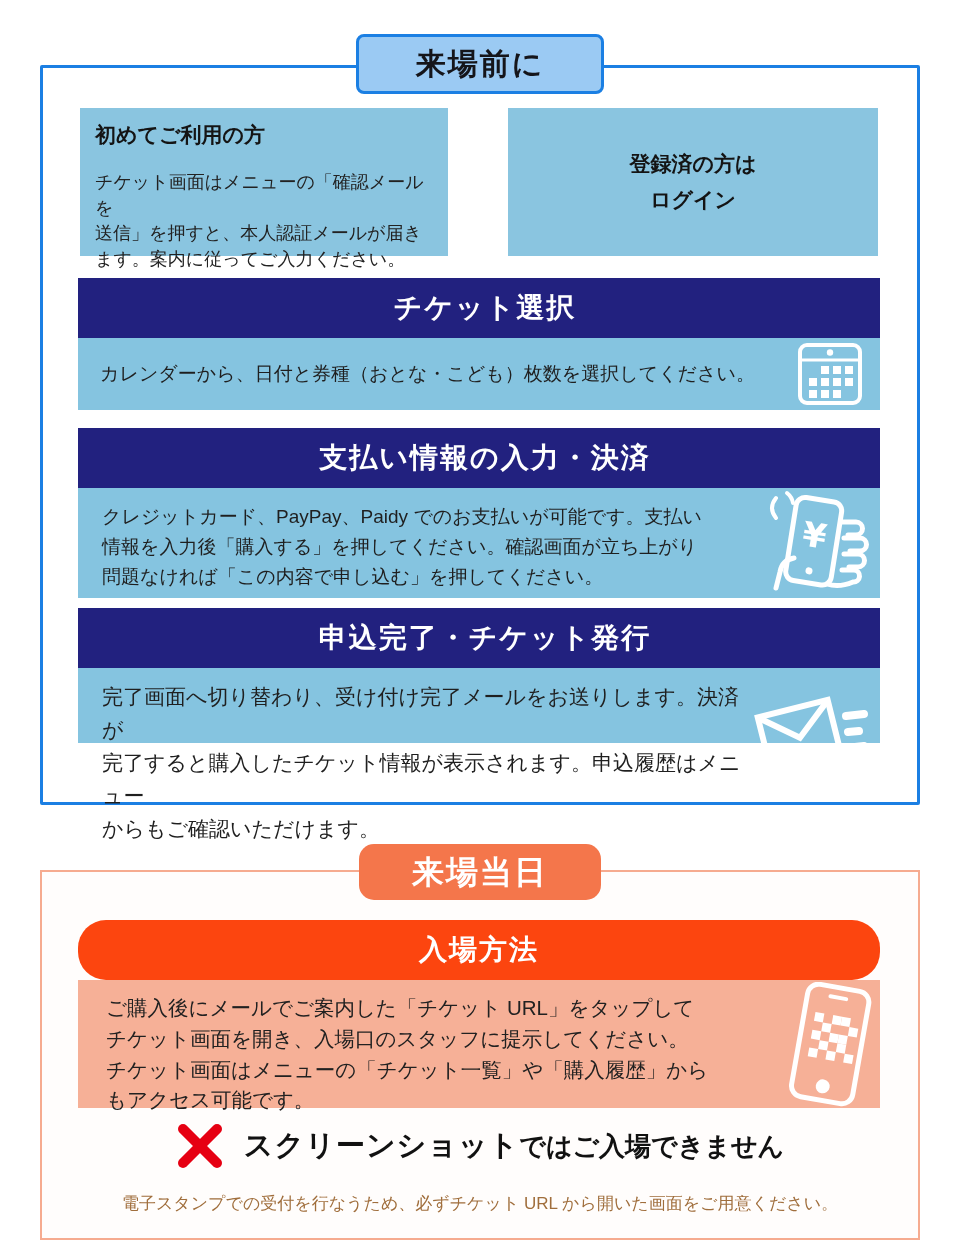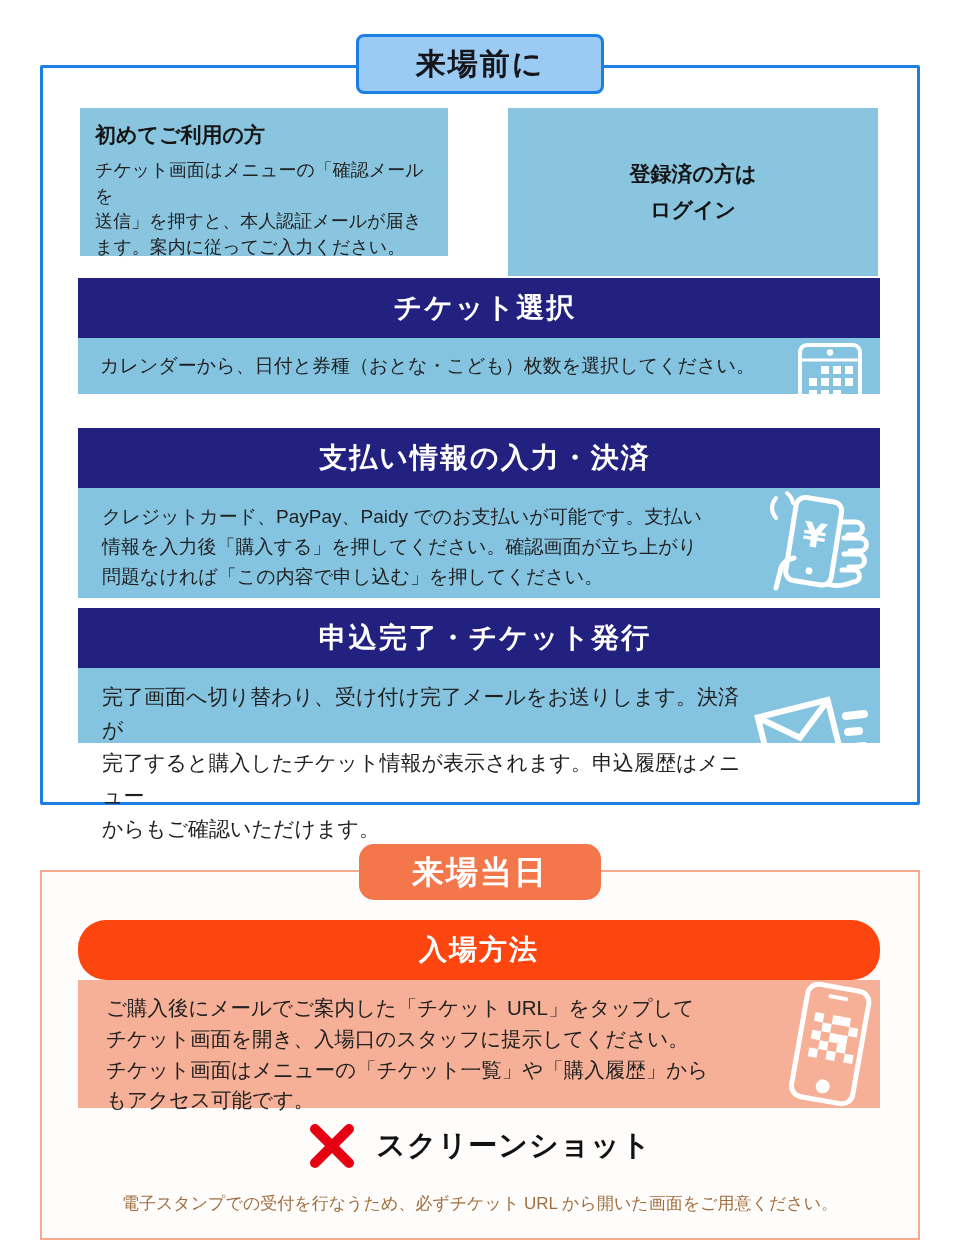--- a/index.html
+++ b/index.html
@@ -9,30 +9,30 @@
 
   
   #box1 { left:40px; top:65px; width:880px; height:740px;
     border:3px solid #1b7fe3; border-radius:2px; background:#fff; }
   #pillBlue { left:50%; transform:translateX(-50%); top:34px; width:248px; height:60px;
     background:#9bcaf3; border:3px solid #1b7fe3; border-radius:8px;
     font-size:30px; font-weight:700; color:#15151a; text-align:center; line-height:54px;
     letter-spacing:2px; z-index:3; }
   #firstBox { left:80px; top:108px; width:368px; height:148px; background:#8ac5e0;
     padding:13px 10px 0 15px; }
-  #firstBox .ttl { font-size:21px; font-weight:700; color:#141414; margin-bottom:9px; }
+  #firstBox .ttl { font-size:21px; font-weight:700; color:#141414; margin-bottom:21px; }
   #firstBox .bdy { font-size:18px; line-height:1.42; color:#222; white-space:pre-line; }
-  #regBox { left:508px; top:108px; width:370px; height:168px; background:#8ac5e0;
+  #regBox { left:508px; top:108px; width:370px; height:148px; background:#8ac5e0;
     display:flex; align-items:center; justify-content:center; text-align:center;
     font-size:21px; font-weight:700; color:#141414; line-height:1.7; white-space:pre-line;
     cursor:pointer; }
   .stepHeader { left:78px; width:802px; height:60px; background:#22217f; color:#fff;
     font-size:28px; font-weight:700; text-align:center; line-height:60px; letter-spacing:2px;padding-left:12px; }
   .stepBody { left:78px; width:802px; background:#85c4e0; color:#1f1f1f; }
-  #sh1 { top:278px; } #sb1 { top:338px; height:56px; display:flex; align-items:center;
+  #sh1 { top:278px; } #sb1 { top:338px; height:72px; display:flex; align-items:center;
     padding:0 100px 0 22px; font-size:19px; }
   #sh2 { top:428px; } #sb2 { top:488px; height:110px; padding:14px 76px 0 24px;
     font-size:19px; line-height:1.57; white-space:pre-line; }
   #sh3 { top:608px; } #sb3 { top:668px; height:75px; padding:13px 130px 0 24px;
     font-size:21px; line-height:1.57; white-space:pre-line; }
   #calIcon  { left:797px; top:342px; width:66px; height:64px; }
   #payIcon  { left:760px; top:484px; width:116px; height:116px; }
   #mailIcon { left:750px; top:682px; width:122px; height:96px; }
 
   
@@ -170,14 +170,15 @@
     </g>
   </svg>
 </div>
 
 <div class="abs" id="warnRow">
   <svg class="x" viewBox="0 0 48 48">
     <line x1="7" y1="7" x2="41" y2="41" stroke="#e60012" stroke-width="10" stroke-linecap="round"></line>
     <line x1="41" y1="7" x2="7" y2="41" stroke="#e60012" stroke-width="10" stroke-linecap="round"></line>
   </svg>
   <span id="warnBig">スクリーンショット</span>
+  <span id="warnRest">ではご入場できません</span>
 </div>
 <div class="abs" id="note">電子スタンプでの受付を行なうため、必ずチケット URL から開いた画面をご用意ください。</div>
 
 </body></html>

